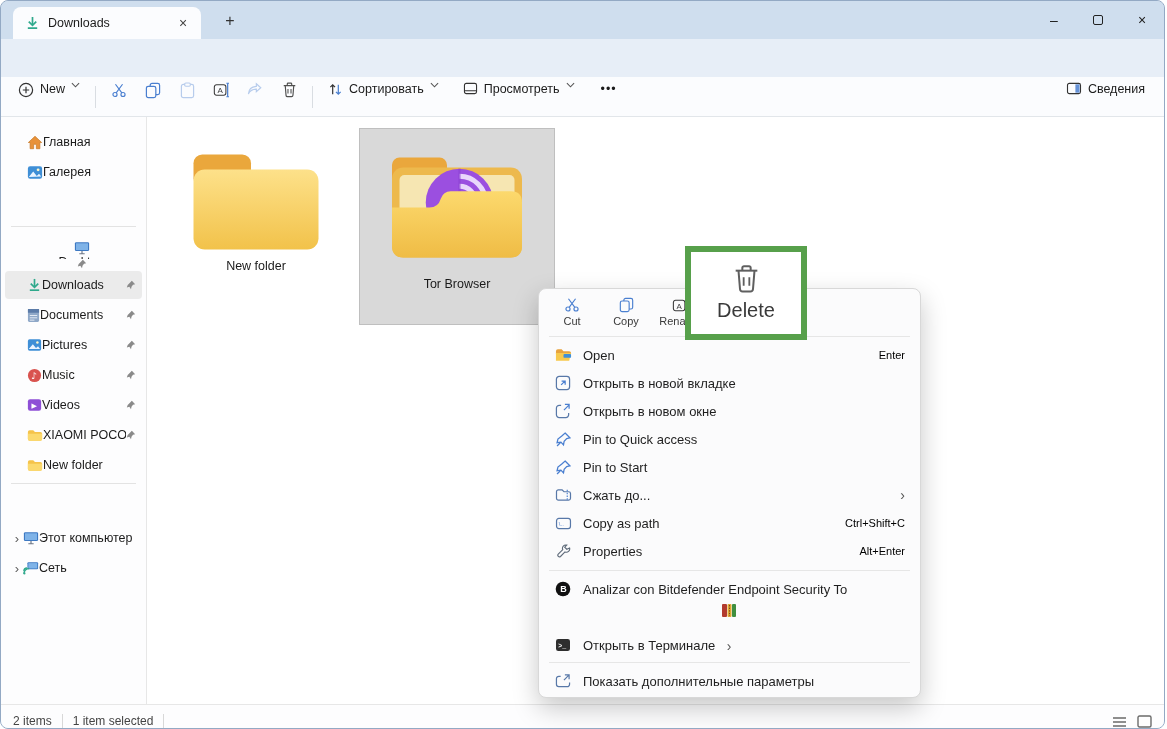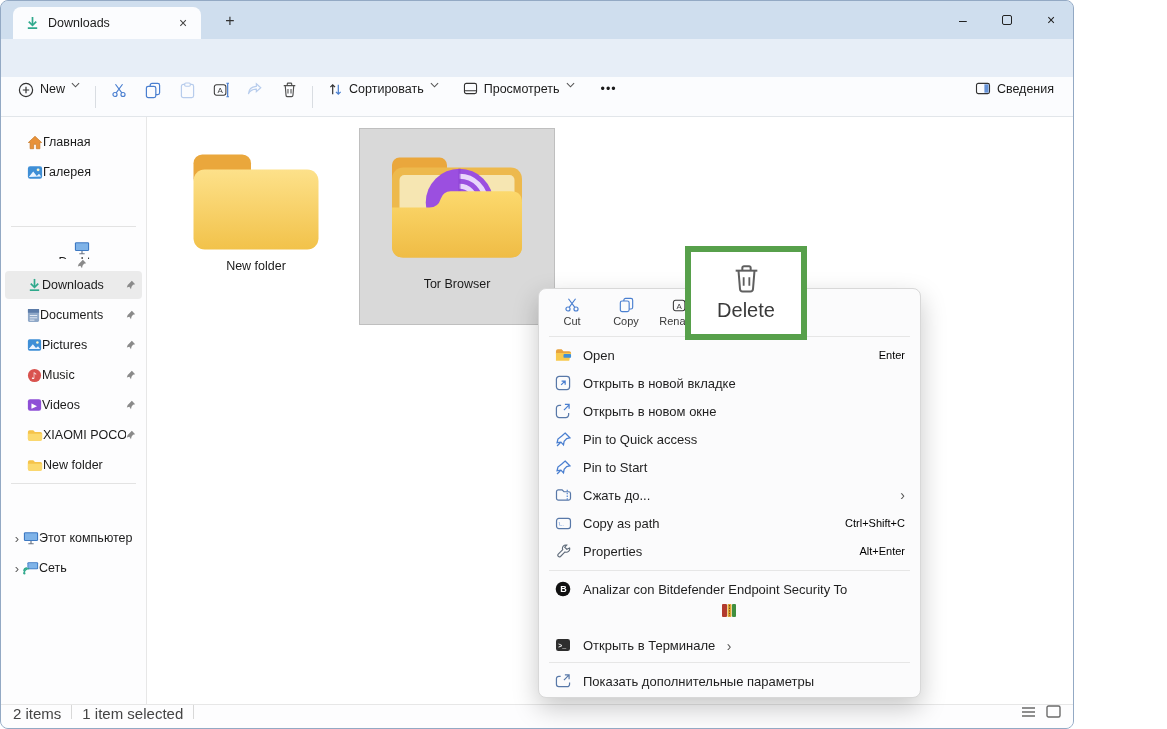--- a/index.html
+++ b/index.html
@@ -1,17 +1,17 @@
 <!DOCTYPE html>
 <html><head>
 <meta charset="utf-8">
 <style>
   * { margin:0; padding:0; box-sizing:border-box; }
   body { background:#ffffff; font-family:"Liberation Sans", sans-serif; }
-  #app { position:relative; width:1074px; height:729px; background:#cfdeee;
+  #app { position:relative; width:1165px; height:729px; background:#cfdeee;
          border:1px solid #93a9c4; border-radius:8px; overflow:hidden;
          color:#1b1b1b; font-size:12.5px; }
 
   
   .titlebar { position:absolute; left:0; top:0; right:0; height:38px; background:#cfdeee; }
   .tab { position:absolute; left:12px; top:6px; width:188px; height:32px;
          background:#fbfcfe; border-radius:8px 8px 0 0; display:flex; align-items:center;
          padding:0 8px 0 12px; gap:8px; }
   .tab-label { flex:1; font-size:12.5px; color:#1b1b1b; }
   .tab-close { border:none; background:none; font-size:14px; color:#444; cursor:pointer;
@@ -63,22 +63,22 @@
   .exp { color:#5c5c5c; font-size:13px; width:12px; text-align:center; }
   .sdivider { position:absolute; left:10px; right:10px; height:1px; background:#e3e3e3; }
 
   
   .tile { position:absolute; display:flex; flex-direction:column; align-items:center; cursor:pointer; }
   .tile .tname { font-size:12.5px; color:#1b1b1b; margin-top:4px; }
   .tile.selected { background:#d9d9d9; border:1px solid #bfbfbf; }
 
   
   .statusbar { position:absolute; left:0; bottom:0; right:0; height:24px; background:#fdfdfe;
-               border-top:1px solid #e7e7e7; display:flex; align-items:flex-start;
-               font-size:15px; color:#444; padding:0 12px; gap:10px; }
+               border-top:1px solid #e7e7e7; display:flex; align-items:flex-end;
+               font-size:12px; color:#444; padding:0 12px; gap:10px; }
   .st-sep { width:1px; height:14px; background:#d8d8d8; }
   .st-right { margin-left:auto; display:flex; gap:10px; align-items:center; }
   .viewtoggle { border:none; background:none; cursor:pointer; display:flex; align-items:center; }
 
   
   .ctxmenu { position:absolute; left:537px; top:287px; width:383px; height:410px;
              background:#fbfbfc; border:1px solid #d8d8d8; border-radius:8px;
              box-shadow:0 10px 26px rgba(0,0,0,.22); z-index:20; }
   .quickrow { position:absolute; left:0; top:0; right:0; height:46px; display:flex;
               align-items:center; padding-left:10px; gap:8px; }

